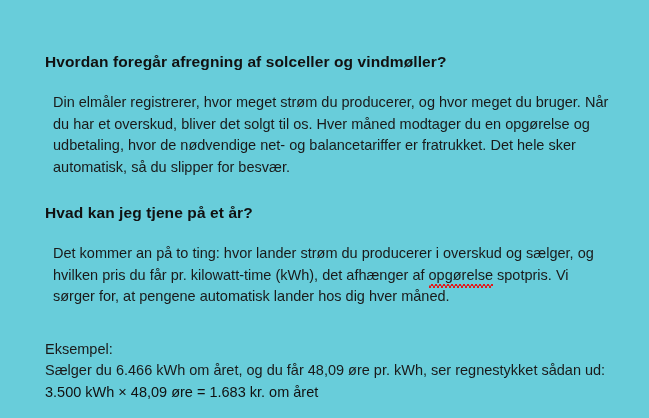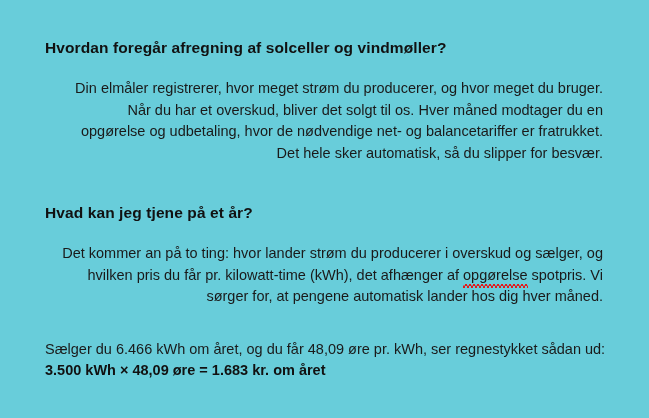--- a/index.html
+++ b/index.html
@@ -14,60 +14,59 @@
     font-family: "Liberation Sans", sans-serif;
     color: #1a1a1a;
     overflow: hidden;
   }
 
   .page {
     box-sizing: border-box;
     width: 649px;
     height: 418px;
     background: #68cdda;
-    padding: 38px 30px 0 45px;
+    padding: 52px 30px 0 45px;
   }
 
   .heading {
     font-size: 15.5px;
     font-weight: bold;
     line-height: 20px;
     letter-spacing: 0.1px;
     color: #111111;
     margin: 0;
   }
 
   .heading-1 { margin-bottom: 0; }
 
   .para {
     font-size: 14.5px;
     line-height: 21.5px;
     color: #1a1a1a;
-    margin: 16px;
+    margin: 8px;
     max-width: 566px;
-    text-align: right;
   }
 
   .para-first { margin-top: 20px; }
 
-  .heading-2-wrap { margin-top: 39px; }
+  .heading-2-wrap { margin-top: 25px; }
 
   .para-second { margin-top: 20px; }
 
   .example-block { margin-top: 31px; }
 
   .example-line {
     font-size: 14.5px;
     line-height: 21.5px;
     color: #1a1a1a;
     margin: 0;
   }
 
   .bold-inline {
-    font-weight: bold;
+    font-weight: normal;
     color: #111111;
   }
 
   
   .misspelled {
     position: relative;
     display: inline-block;
     text-decoration: none;
   }
   .misspelled::after {
@@ -94,16 +93,17 @@
 
   <p class="para para-first">Din elmåler registrerer, hvor meget strøm du producerer, og hvor meget du bruger. Når du har et overskud, bliver det solgt til os. Hver måned modtager du en opgørelse og udbetaling, hvor de nødvendige net- og balancetariffer er fratrukket. Det hele sker automatisk, så du slipper for besvær.</p>
 
   <div class="heading-2-wrap">
     <h2 class="heading heading-2">Hvad kan jeg tjene på et år?</h2>
   </div>
 
   <p class="para para-second"><span>Det kommer an på to ting: hvor lander strøm du producerer i overskud og sælger, og hvilken pris du får pr. kilowatt-time (kWh), det afhænger af </span><span class="misspelled">opgørelse</span><span> spotpris. Vi sørger for, at pengene automatisk lander hos dig hver måned.</span></p>
 
   <div class="example-block">
+    <p class="example-line">Eksempel:</p>
     <p class="example-line"><span>Sælger du 6.466 kWh om året, og du får 48,09 øre pr. kWh, ser regnestykket sådan ud: </span><span class="bold-inline">3.500 kWh × 48,09 øre = 1.683 kr. om året</span></p>
   </div>
 
 </div>
 
 </body></html>

